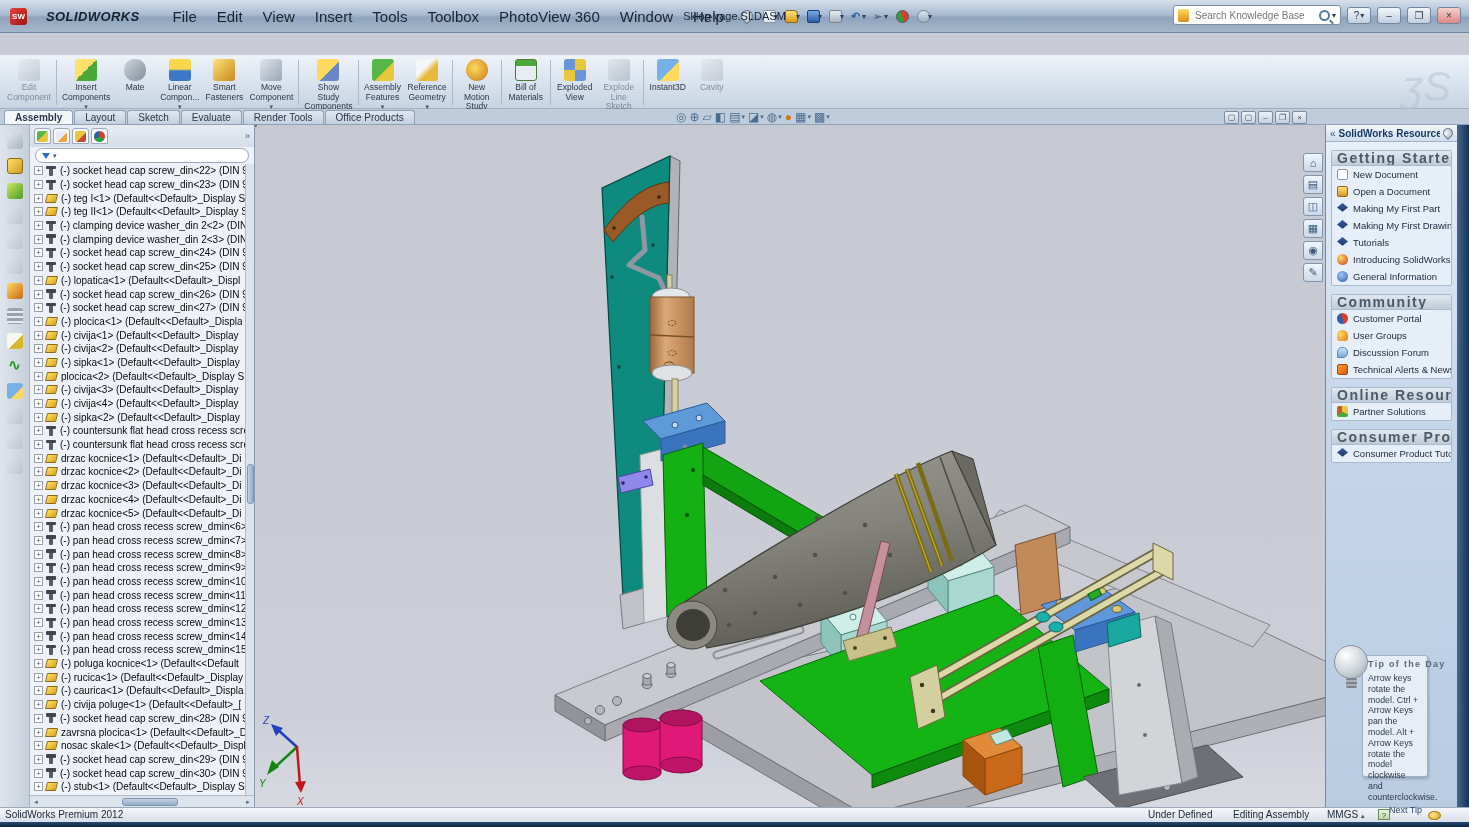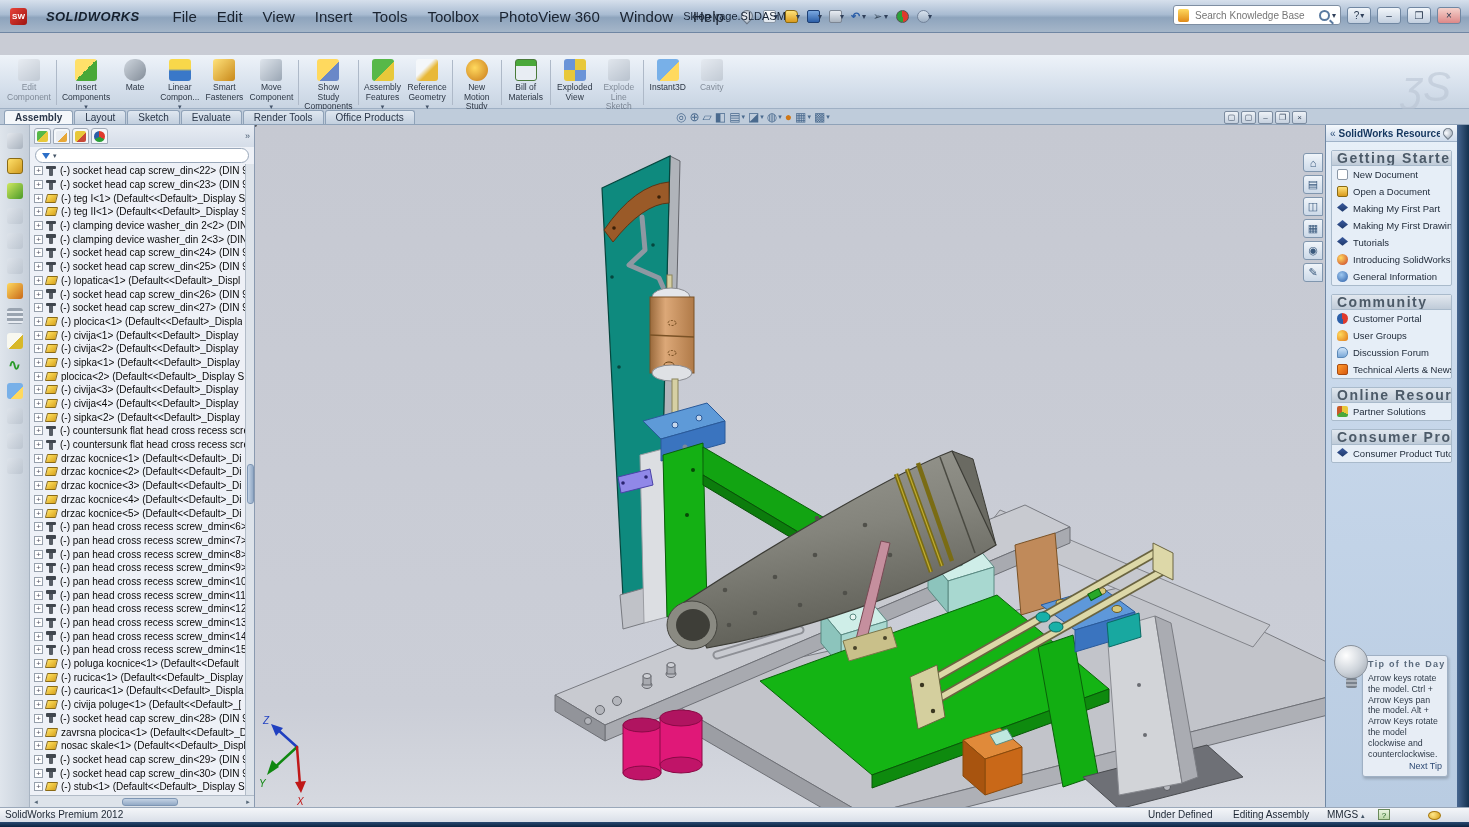--- a/index.html
+++ b/index.html
@@ -156,21 +156,21 @@
   .tpic.intro{background:radial-gradient(circle at 35% 35%,#ffd95e,#c83a28);border-radius:50%;}
   .tpic.info{background:radial-gradient(circle at 40% 35%,#9ec8f0,#2c5fa8);border-radius:50%;}
   .tpic.portal{background:conic-gradient(#e03a2c 0 50%,#2c5fa8 50%);border-radius:50%;}
   .tpic.users{background:radial-gradient(circle at 30% 40%,#ffd95e,#e07818);border-radius:50% 50% 3px 3px;}
   .tpic.forum{background:linear-gradient(#cfe4f8,#7aa8d8);border-radius:5px 5px 5px 0;border:1px solid #5a88b8;}
   .tpic.news{background:linear-gradient(135deg,#ff9a2c,#d85a10);border:1px solid #a84a10;}
   .tpic.partner{background:conic-gradient(#e8c83a 0 33%,#4aa83a 33% 66%,#c85a28 66%);}
   
   .rframe{position:absolute;left:1457px;top:125px;width:12px;height:682px;background:linear-gradient(90deg,#476690,#14324f);}
   
-  .tip{position:absolute;left:1362px;top:655px;width:86px;height:122px;background:#e7edf5;
+  .tip{position:absolute;left:1362px;top:655px;width:66px;height:122px;background:#e7edf5;
     border:1px solid #9fb0c4;border-radius:3px;box-shadow:1px 2px 3px #00000033;padding:3px 5px;z-index:40;}
   .tiptitle{font-size:9px;font-weight:bold;color:#5a6a7c;letter-spacing:1.3px;white-space:nowrap;}
   .tipbody{font-size:8.8px;color:#2e3a48;line-height:10.8px;margin-top:4px;}
   .tipnext{font-size:9px;color:#2e4a74;text-align:right;margin-top:2px;}
   .bulb{position:absolute;left:1334px;top:645px;width:34px;height:34px;z-index:41;
     background:radial-gradient(circle at 35% 30%,#ffffff,#cdd3da 55%,#98a0aa);border-radius:50%;border:1px solid #8a929c;}
   .bulb::after{content:'';position:absolute;left:11px;top:32px;width:11px;height:10px;background:repeating-linear-gradient(#7a828c 0 2px,#aab0b8 2px 4px);border-radius:2px;}
   
   .statusbar{position:absolute;left:0;top:807px;width:1469px;height:15px;
     background:linear-gradient(#f4f6f9,#d9dfe8);border-top:1px solid #9aa8ba;font-size:10px;color:#1c2633;}

